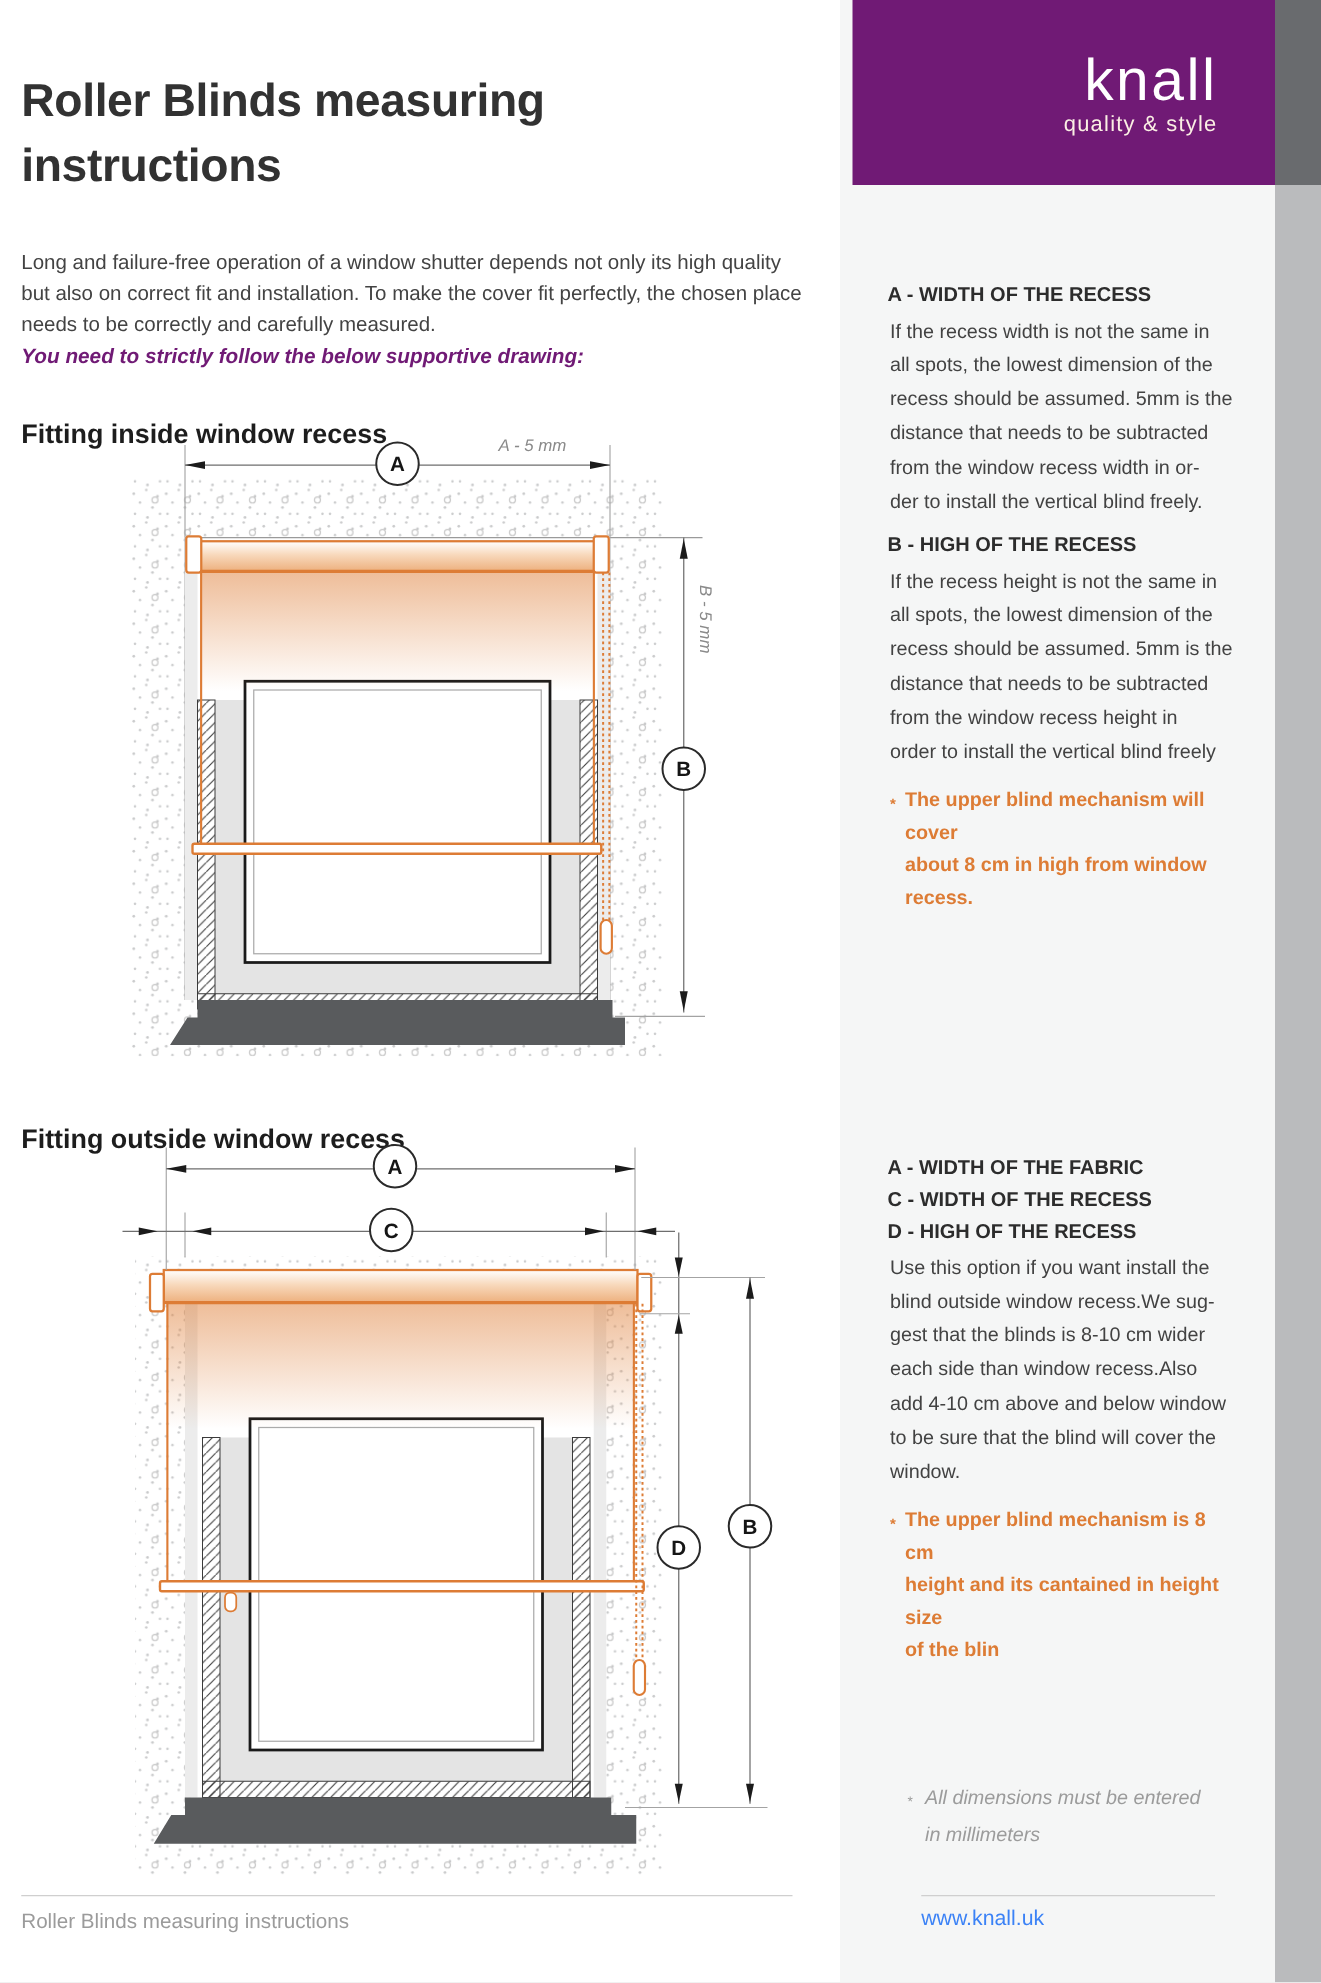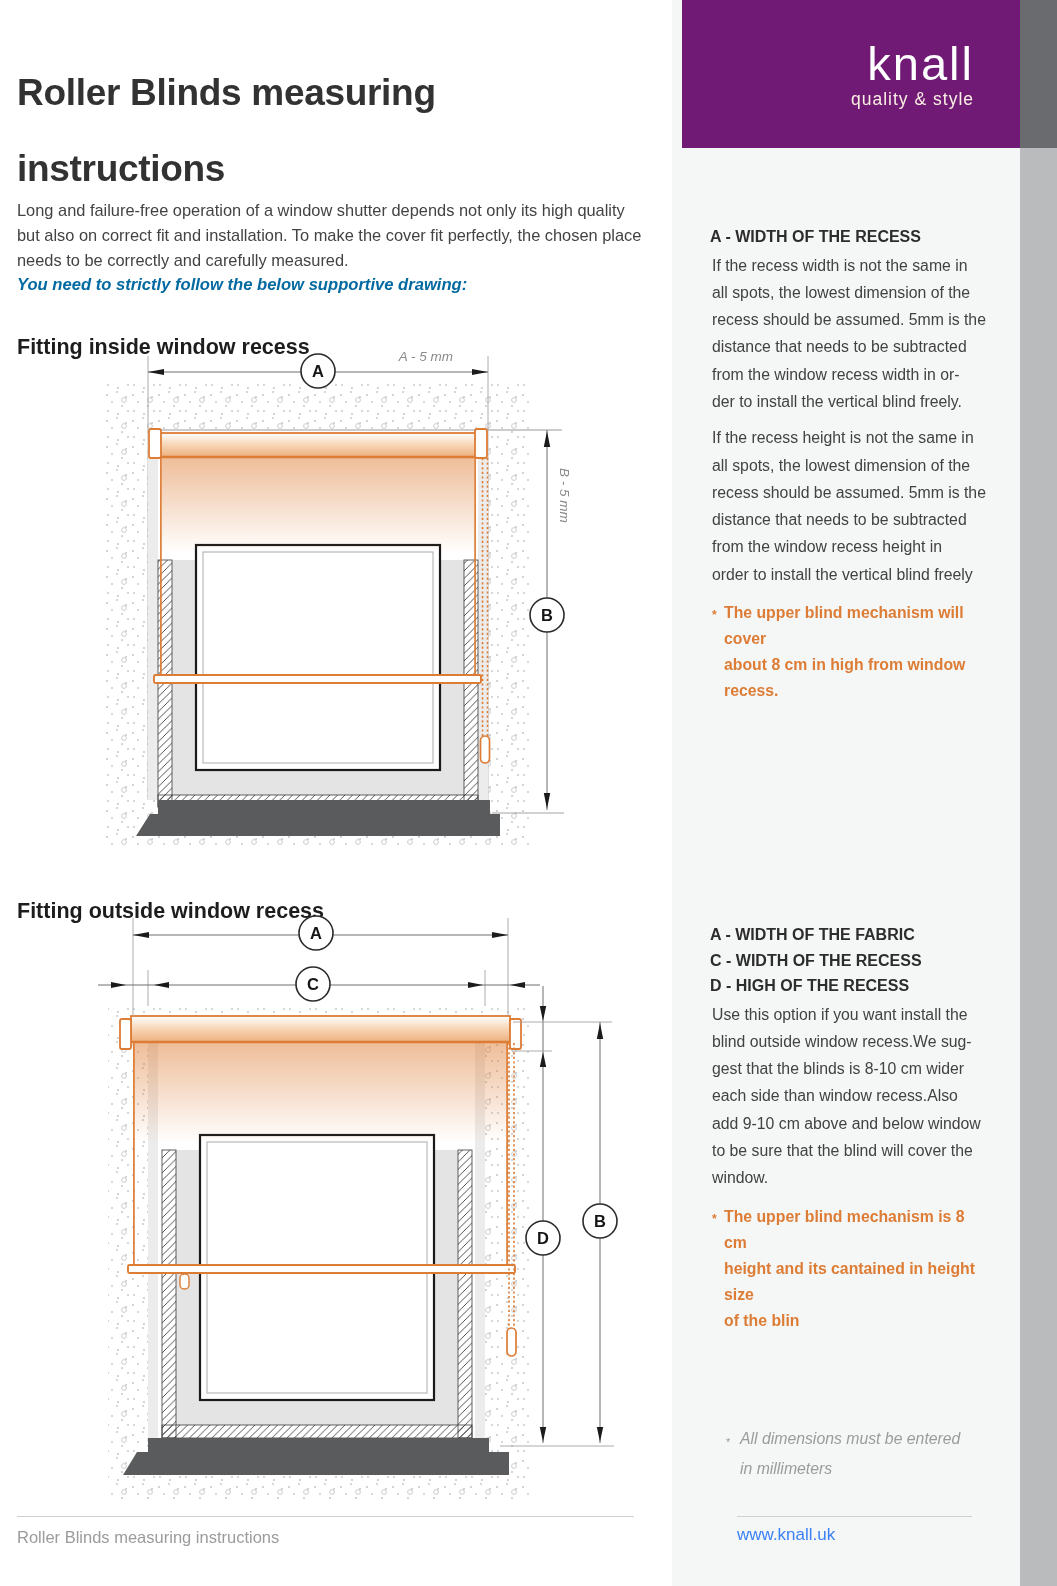--- a/index.html
+++ b/index.html
@@ -13,26 +13,26 @@
   .edge-strip-top{left:1020px;top:0;width:37px;height:148px;background:#696B6E;}
   .edge-strip{left:1020px;top:148px;width:37px;height:1438px;background:#BABBBD;}
 
   
   .logo{left:682px;top:0;width:338px;height:148px;background:#701a75;color:#fff;
         text-align:right;padding:42px 46px 0 0;}
   .logo-name{font-size:47px;line-height:44px;font-weight:400;letter-spacing:2px;}
   .logo-tagline{font-size:17.5px;letter-spacing:1px;color:#FBEFE4;margin-top:3px;}
 
   
-  .page-title{left:17px;top:30px;width:560px;font-size:37px;line-height:76px;
+  .page-title{left:17px;top:30px;width:560px;font-size:37px;line-height:52px;
               color:#323232;white-space:pre-line;letter-spacing:-0.3px;}
   .page-title b{font-weight:700;}
   .intro{left:17px;top:182px;width:655px;font-size:16.4px;line-height:24.8px;
          color:#434343;white-space:pre-line;}
-  .warning{left:17px;top:258px;width:655px;font-size:16.6px;color:#0369a1;
+  .warning{left:17px;top:258px;width:655px;font-size:16.6px;color:#701a75;
            font-weight:700;font-style:italic;}
   .h2{left:17px;width:420px;font-size:21.5px;font-weight:700;color:#1d1d1d;}
 
   
   .sb{width:296px;color:#424242;}
   .sb-head{font-size:16px;font-weight:700;color:#2c2c2c;line-height:25.5px;margin-left:16px;}
   .sb-body{margin-left:18px;font-size:15.8px;line-height:27.3px;white-space:pre-line;margin-top:2px;margin-bottom:9px;}
   .sb-note{margin-left:18px;margin-top:12px;color:#DD7C35;font-weight:700;
            font-size:15.8px;line-height:26px;white-space:pre-line;position:relative;padding-left:12px;}
   .sb-note sup{position:absolute;left:0;top:2px;font-size:12px;}
@@ -244,40 +244,41 @@
   </svg>
 
   <div class="abs sb" style="left:694px;top:224px;">
     <div class="sb-head">A - WIDTH OF THE RECESS</div>
     <div class="sb-body">If the recess width is not the same in
 all spots, the lowest dimension of the
 recess should be assumed. 5mm is the
 distance that needs to be subtracted
 from the window recess width in or-
 der to install the vertical blind freely.</div>
+    <div class="sb-head">B - HIGH OF THE RECESS</div>
     <div class="sb-body">If the recess height is not the same in
 all spots, the lowest dimension of the
 recess should be assumed. 5mm is the
 distance that needs to be subtracted
 from the window recess height in
 order to install the vertical blind freely</div>
     <div class="sb-note"><sup>*</sup><span>The upper blind mechanism will cover
 about 8 cm in high from window
 recess.</span></div>
   </div>
 
   <div class="abs sb" style="left:694px;top:922px;">
     <div class="sb-head">A - WIDTH OF THE FABRIC</div>
     <div class="sb-head">C - WIDTH OF THE RECESS</div>
     <div class="sb-head">D - HIGH OF THE RECESS</div>
     <div class="sb-body">Use this option if you want install the
 blind outside window recess.We sug-
 gest that the blinds is 8-10 cm wider
 each side than window recess.Also
-add 9-10 cm above and below window
+add 4-10 cm above and below window
 to be sure that the blind will cover the
 window.</div>
     <div class="sb-note"><sup>*</sup><span>The upper blind mechanism is 8 cm
 height and its cantained in height size
 of the blin</span></div>
   </div>
 
   <div class="dims-note"><sup>*</sup><span>All dimensions must be entered
 in millimeters</span></div>
 

